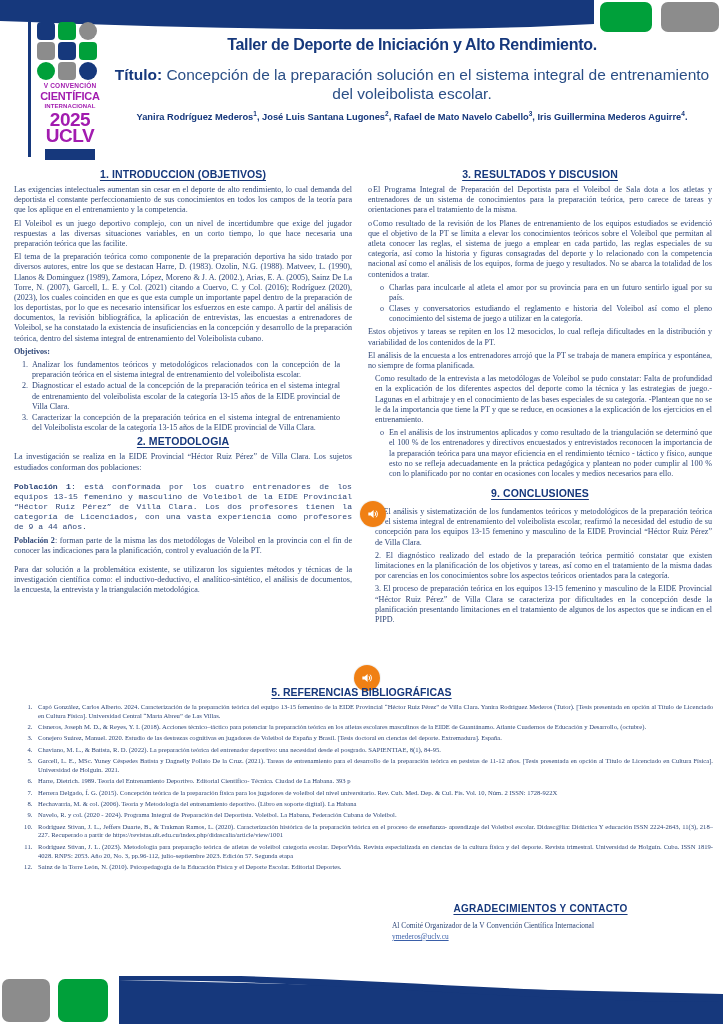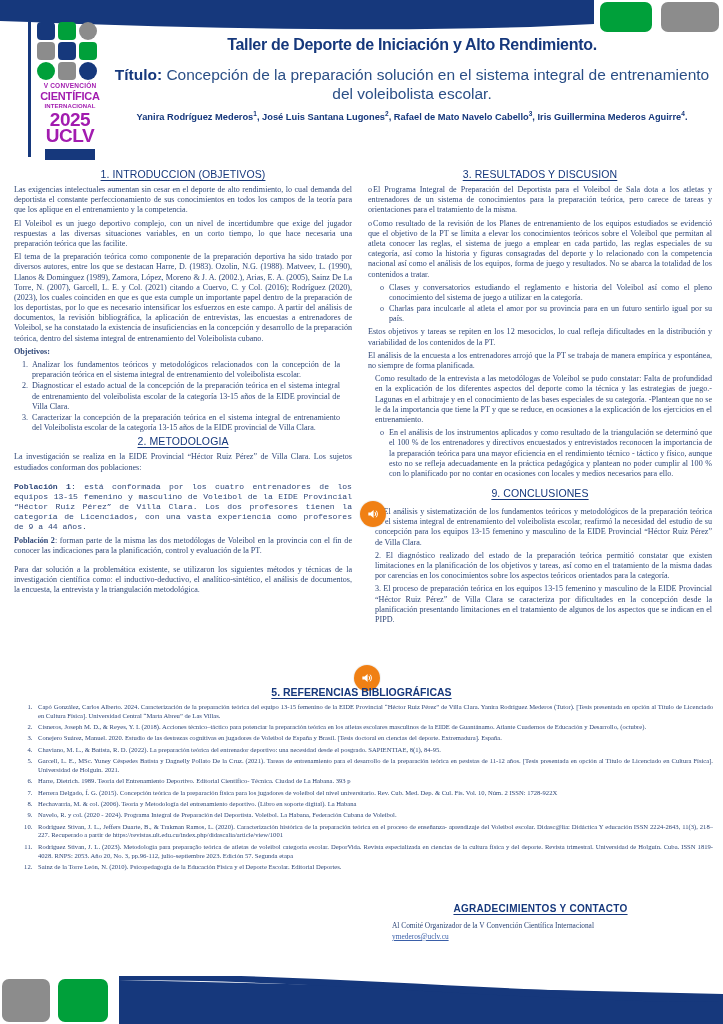--- a/index.html
+++ b/index.html
@@ -50,21 +50,21 @@
   .subtitle .lbl{font-weight:700;color:#16387c;}
   .authors{font-family:"Liberation Sans",sans-serif;font-weight:700;font-size:9.3px;
       color:#16387c;line-height:1.35;margin-top:6px;}
   .authors sup{font-size:6.5px;}
 
   
   .col{position:absolute;top:168px;}
   .col-left{left:14px;width:338px;}
   .col-right{left:368px;width:344px;}
 
-  .sec-head{font-family:"Liberation Sans",sans-serif;font-weight:400;font-size:10.5px;
+  .sec-head{font-family:"Liberation Sans",sans-serif;font-weight:700;font-size:10.5px;
       color:#16387c;text-align:center;text-decoration:underline;
       text-underline-offset:2px;margin:0 0 5px 0;letter-spacing:.1px;}
   .sec-head.spaced{margin-top:8px;}
 
   p.body{font-size:8.1px;line-height:1.26;text-align:justify;margin:0 0 3px 0;
       color:#2f4778;font-family:"Liberation Serif",serif;}
   .bold{font-weight:700;}
 
   ol.obj{margin:1px 12px 2px 0;padding-left:16px;}
   ol.obj li{font-size:8.1px;line-height:1.26;text-align:justify;color:#2f4778;
@@ -180,22 +180,22 @@
       </svg>
     </div>
   </div>
 
   <div class="col col-right" style="position:absolute;">
 
     <div class="sec-head">3. RESULTADOS Y DISCUSION</div>
     <p class="circmark">El Programa Integral de Preparación del Deportista para el Voleibol de Sala dota a los atletas y entrenadores de un sistema de conocimientos para la preparación teórica, pero carece de tareas y orientaciones para el tratamiento de la misma.</p>
     <p class="circmark">Como resultado de la revisión de los Planes de entrenamiento de los equipos estudiados se evidenció que el objetivo de la PT se limita a elevar los conocimientos teóricos sobre el Voleibol que permitan al atleta conocer las reglas, el sistema de juego a emplear en cada partido, las reglas especiales de su categoría, así como la historia y figuras consagradas del deporte y lo relacionado con la competencia nacional así como el análisis de los equipos, forma de juego y resultados. No se abarca la totalidad de los contenidos a tratar.</p>
     <ul class="circ">
+      <li>Charlas para inculcarle al atleta el amor por su provincia para en un futuro sentirlo igual por su país.</li>
       <li>Clases y conversatorios estudiando el reglamento e historia del Voleibol así como el pleno conocimiento del sistema de juego a utilizar en la categoría.</li>
-      <li>Charlas para inculcarle al atleta el amor por su provincia para en un futuro sentirlo igual por su país.</li>
     </ul>
     <p class="body">Estos objetivos y tareas se repiten en los 12 mesociclos, lo cual refleja dificultades en la distribución y variabilidad de los contenidos de la PT.</p>
     <p class="body">El análisis de la encuesta a los entrenadores arrojó que la PT se trabaja de manera empírica y espontánea, no siempre de forma planificada.</p>
     <p class="body noindent">Como resultado de la entrevista a las metodólogas de Voleibol se pudo constatar: Falta de profundidad en la explicación de los diferentes aspectos del deporte como la técnica y las estrategias de juego.-Lagunas en el arbitraje y en el conocimiento de las bases especiales de su categoría. -Plantean que no se le da la importancia que tiene la PT y que se reduce, en ocasiones a la explicación de los ejercicios en el entrenamiento.</p>
     <ul class="circ">
       <li>En el análisis de los instrumentos aplicados y como resultado de la triangulación se determinó que el 100 % de los entrenadores y directivos encuestados y entrevistados reconocen la importancia de la preparación teórica para una mayor eficiencia en el rendimiento técnico - táctico y físico, aunque esto no se refleja adecuadamente en la práctica pedagógica y plantean no poder cumplir al 100 % con lo planificado por no contar en ocasiones con locales y medios necesarios para ello.</li>
     </ul>
 
     <div class="sec-head spaced">9. CONCLUSIONES</div>
     <p class="body noindent" style="margin-top:8px;">1. El análisis y sistematización de los fundamentos teóricos y metodológicos de la preparación teórica en el sistema integral de entrenamiento del voleibolista escolar, reafirmó la necesidad del estudio de su concepción para los equipos 13-15 femenino y masculino de la EIDE Provincial “Héctor Ruiz Pérez” de Villa Clara.</p>

